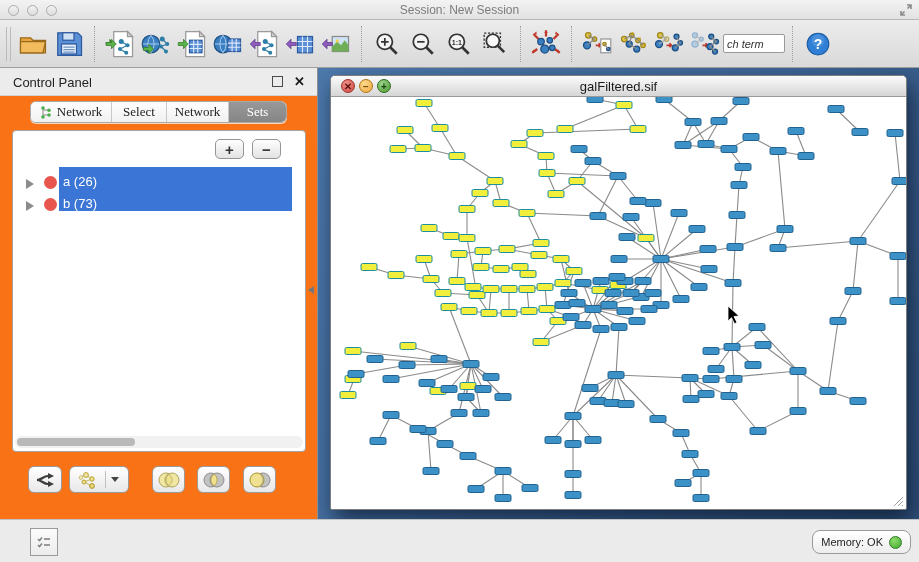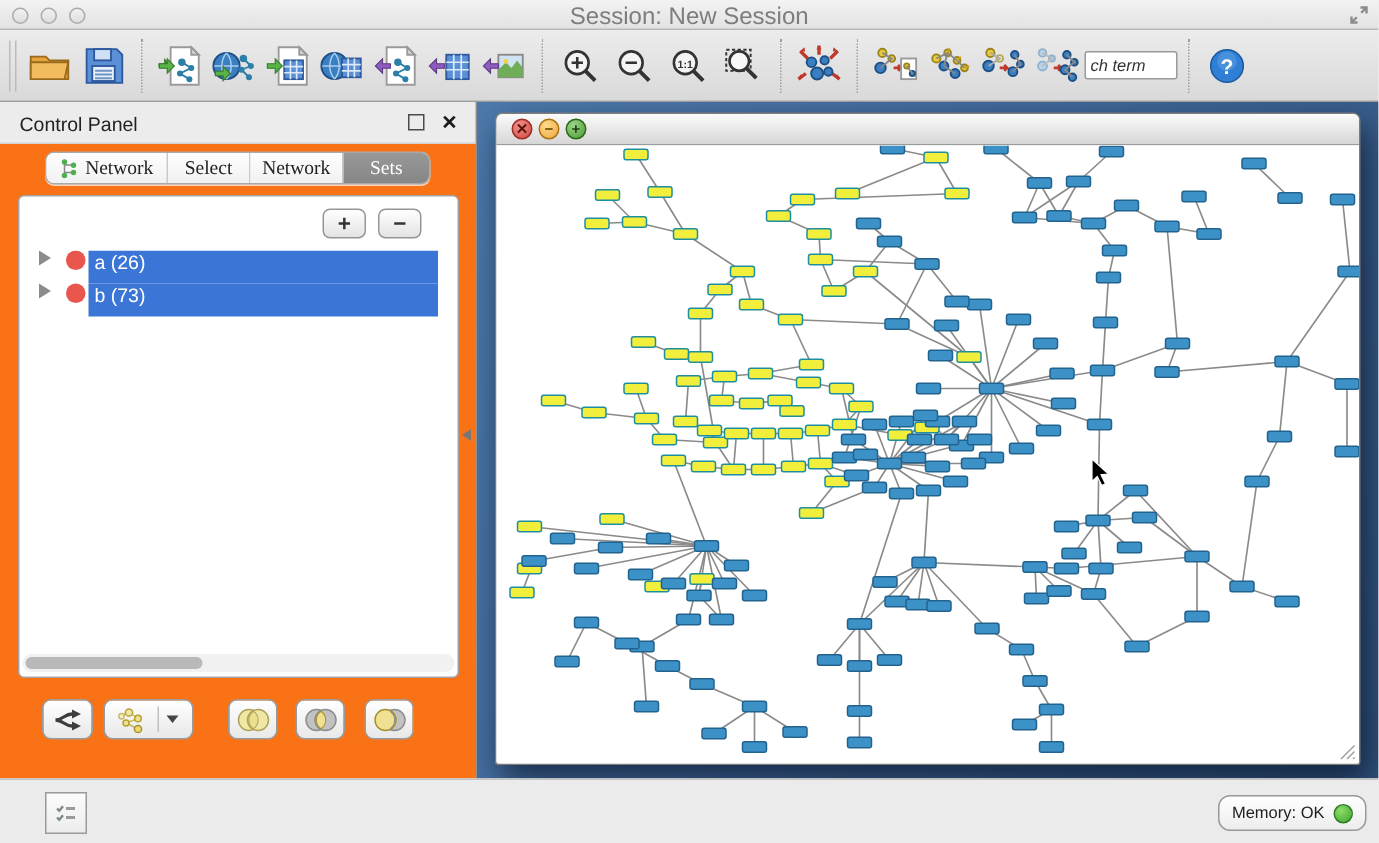--- a/index.html
+++ b/index.html
@@ -4,21 +4,21 @@
 <style>
   * { margin:0; padding:0; box-sizing:border-box; }
   html,body { width:919px; height:562px; overflow:hidden; }
   body { font-family:"Liberation Sans", sans-serif; background:#ededed; -webkit-font-smoothing:antialiased; }
   .app { position:relative; width:919px; height:562px; background:#ededed; }
 
   
   .titlebar { position:relative; height:20px; background:linear-gradient(#f3f3f3,#e2e2e2); border-bottom:1px solid #b6b6b6; }
   .traffic { position:absolute; left:8px; top:5px; display:flex; gap:8px; }
   .tl-circle { width:11px; height:11px; border-radius:50%; background:linear-gradient(#f2f2f2,#ddd); border:1px solid #ababab; }
-  .win-title { position:absolute; left:0; right:0; top:3px; text-align:center; font-size:16px; color:#7d7d7d; }
+  .win-title { position:absolute; left:0; right:0; top:3px; text-align:center; font-size:12px; color:#7d7d7d; }
   .expand-ic { position:absolute; right:6px; top:3px; width:14px; height:14px; }
 
   
   .toolbar { position:relative; height:48px; background:linear-gradient(#ececec,#d9d9d9); border-bottom:1px solid #9e9e9e; display:flex; align-items:center; padding:0 4px; }
   .tb-handle { width:5px; height:34px; border-left:1px solid #bbb; border-right:1px solid #bbb; margin:0 4px 0 2px; }
   .tb-sep { width:1px; height:36px; border-left:1px dotted #9f9f9f; margin:0 7px; }
   .tb-btn { width:36px; height:40px; display:flex; align-items:center; justify-content:center; background:none; border:none; cursor:default; }
   .tb-btn svg { width:30px; height:30px; }
   .tb-btn.small svg { width:26px; height:26px; }
   .search-box { width:62px; height:19px; font-size:11px; font-style:italic; color:#333; border:1px solid #9a9a9a; border-radius:2px; padding:0 3px; background:#fff; }
@@ -35,21 +35,21 @@
   .tabbar { position:absolute; left:30px; top:33px; width:257px; height:22px; display:flex; border:1px solid #a9a9a9; border-radius:6px; background:#fdfdfd; overflow:hidden; box-shadow:0 1px 0 rgba(255,255,255,.7); }
   .tab { display:flex; align-items:center; justify-content:center; gap:5px; font-size:13px; color:#222; border-right:1px solid #c9c9c9; background:linear-gradient(#fefefe,#f1f1f1);font-family:Liberation Serif, serif; }
   .tab:last-child { border-right:none; }
   .tab.sel { background:linear-gradient(#989898,#868686); color:#fff;text-align:center; }
   .tab-net-icon { width:12px; height:13px; }
 
   .cp-box { position:absolute; left:12px; top:62px; width:294px; height:322px; background:#fff; border:1px solid #a3a3a3; border-radius:4px; }
   .pm-btn { position:absolute; top:8px; width:29px; height:20px; border:1px solid #959595; border-radius:5px; background:linear-gradient(#ffffff,#e3e3e3); font-size:15px; font-weight:bold; color:#333; line-height:17px; text-align:center; }
   .pm-plus { right:61px; } .pm-minus { right:24px; }
   .set-list { position:absolute; left:1px; right:1px; top:36px; bottom:20px; overflow:hidden; }
-  .set-row { position:relative; height:22px; display:flex; align-items:flex-start; }
+  .set-row { position:relative; height:22px; display:flex; align-items:flex-end; }
   .row-hl { position:absolute; left:45px; right:12px; top:0; bottom:0; background:#3b76d6; }
   .expander { width:0; height:0; border-left:8px solid #8c8c8c; border-top:5px solid transparent; border-bottom:5px solid transparent; margin-left:12px; z-index:1; }
   .red-dot { width:13px; height:13px; border-radius:50%; background:#e8564e; margin-left:10px; z-index:1; }
   .row-label { margin-left:6px; font-size:13px; color:#fff; z-index:1; }
   .hscroll { position:absolute; left:2px; right:2px; bottom:3px; height:12px; background:#f1f1f1; border-radius:6px; }
   .hthumb { position:absolute; left:2px; top:2px; width:118px; height:8px; background:#b9b9b9; border-radius:4px; }
 
   .cp-actions { position:absolute; left:0; top:398px; width:100%; height:28px; }
   .act-btn { position:absolute; height:27px; border:1px solid #9b9b9b; border-radius:6px; background:linear-gradient(#ffffff,#e8e8e8); display:flex; align-items:center; justify-content:center; }
   .combo-sep { width:1px; height:17px; background:#c0c0c0; margin:0 5px; }
@@ -394,20 +394,21 @@
     <div class="collapse-handle"></div>
 
     <div class="desktop">
       <div class="iframe-win">
         <div class="if-titlebar">
           <div class="if-btns">
             <div class="if-circle if-close">✕</div>
             <div class="if-circle if-min">−</div>
             <div class="if-circle if-max">+</div>
           </div>
+          <div class="if-title">galFiltered.sif</div>
         </div>
         <div class="if-canvas">
           <svg id="graph-svg" width="575" height="412" viewBox="0 0 575 412">
               <line x1="93" y1="6" x2="109" y2="31" stroke="#8a8a8a" stroke-width="1.1"></line>
               <line x1="109" y1="31" x2="126" y2="59" stroke="#8a8a8a" stroke-width="1.1"></line>
               <line x1="74" y1="33" x2="92" y2="51" stroke="#8a8a8a" stroke-width="1.1"></line>
               <line x1="67" y1="52" x2="92" y2="51" stroke="#8a8a8a" stroke-width="1.1"></line>
               <line x1="92" y1="51" x2="126" y2="59" stroke="#8a8a8a" stroke-width="1.1"></line>
               <line x1="126" y1="59" x2="164" y2="84" stroke="#8a8a8a" stroke-width="1.1"></line>
               <line x1="164" y1="84" x2="149" y2="96" stroke="#8a8a8a" stroke-width="1.1"></line>

